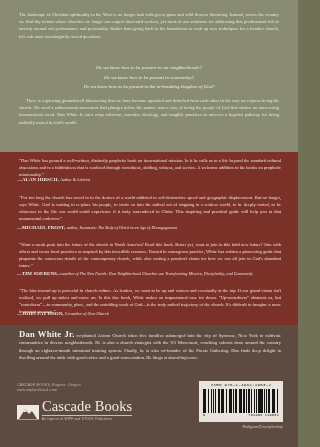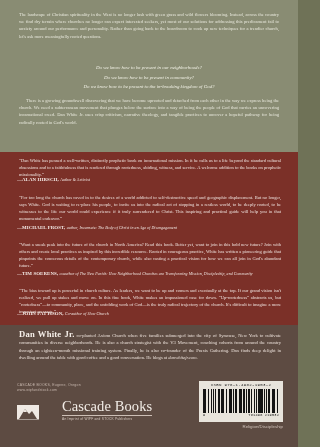--- a/index.html
+++ b/index.html
@@ -95,21 +95,21 @@
     letter-spacing:0.2px;
   }
   .logo{
     position:absolute;left:17px;top:399px;
     display:flex;align-items:flex-end;
   }
   .logo-mark{
     width:22px;height:16px;
     position:relative;flex:none;margin-right:3px;
   }
-  .logo-words{position:relative;margin-left:20px;}
+  .logo-words{position:relative;}
   .logo-name{
     font-size:14.5px;color:#f2ece6;letter-spacing:0.1px;
     font-family:"Liberation Serif", serif;line-height:15px;
     white-space:nowrap;
   }
   .logo-sub{
     font-size:3.2px;color:#d8cbc2;letter-spacing:0.25px;
     font-family:"Liberation Sans", sans-serif;
     border-top:0.6px solid #cdbfb6;padding-top:1px;margin-top:0.5px;
     white-space:nowrap;

